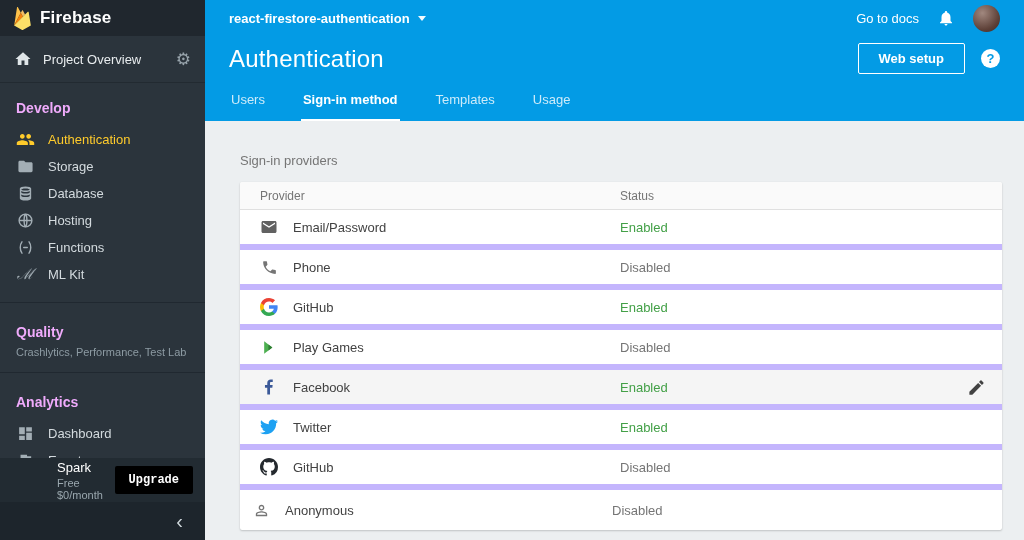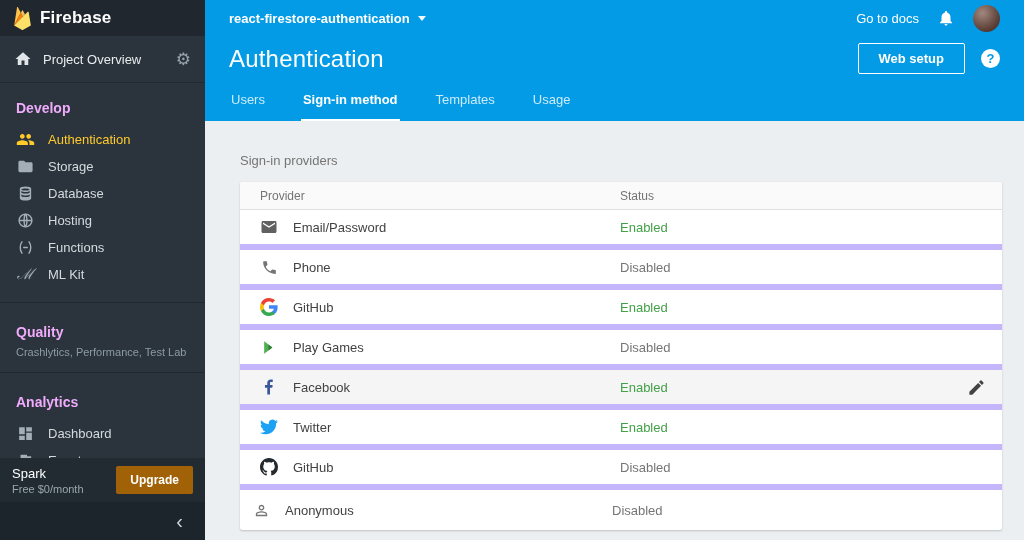--- a/index.html
+++ b/index.html
@@ -17,24 +17,24 @@
   .section-title { font-size:14px; font-weight:700; color:#f0abfc; padding:4px 16px 10px; }
   .section-sub { font-size:11px; color:#8d9ba3; padding:0 16px; margin-top:-4px; }
   .nav-item { height:27px; display:flex; align-items:center; gap:13px; padding:0 16px; cursor:pointer; color:#d3dade; }
   .nav-item .nav-icon { width:19px; height:19px; display:flex; align-items:center; justify-content:center; color:#a3aeb5; }
   .nav-label { font-size:13px; }
   .nav-item.active { color:#ffcb2b; }
   .nav-item.active .nav-icon { color:#ffcb2b; }
   .divider { height:1px; background:#202830; margin:4px 0; }
   .ml-glyph { font-family:"DejaVu Serif",serif; font-style:italic; font-size:15px; line-height:1; }
   .plan-bar { position:absolute; left:0; right:0; bottom:38px; height:44px; background:#222b32; display:flex; align-items:center; padding:0 12px; }
-  .plan-info { flex:1; }
+  .plan-info { flex:1;margin-left:45px; }
   .plan-name { font-size:13px; color:#fff; }
   .plan-detail { font-size:11px; color:#9aa7ae; margin-top:2px; }
-  .upgrade-btn { background:#a16207; border:none; color:#fff; font-size:12px; font-weight:700; padding:7px 14px; border-radius:2px; cursor:pointer; font-family:Liberation Sans, sans-serif; }
+  .upgrade-btn { background:#000000; border:none; color:#fff; font-size:12px; font-weight:700; padding:7px 14px; border-radius:2px; cursor:pointer; font-family:Liberation Mono, monospace; }
   .collapse-bar { position:absolute; left:0; right:0; bottom:0; height:38px; background:#1d252c; display:flex; align-items:center; justify-content:flex-end; padding:0 22px; }
   .collapse-chevron { color:#cfd8dc; font-size:20px; cursor:pointer; line-height:1; }
 
   
   .main { flex:1; display:flex; flex-direction:column; }
   .blue-header { background:#039be5; color:#fff; }
   .topbar { height:36px; display:flex; align-items:center; padding:0 24px; }
   .project-select { display:flex; align-items:center; gap:8px; cursor:pointer; }
   .project-name { font-size:13px; font-weight:700; }
   .caret { width:0; height:0; border-left:4px solid transparent; border-right:4px solid transparent; border-top:5px solid #fff; opacity:.95; }

